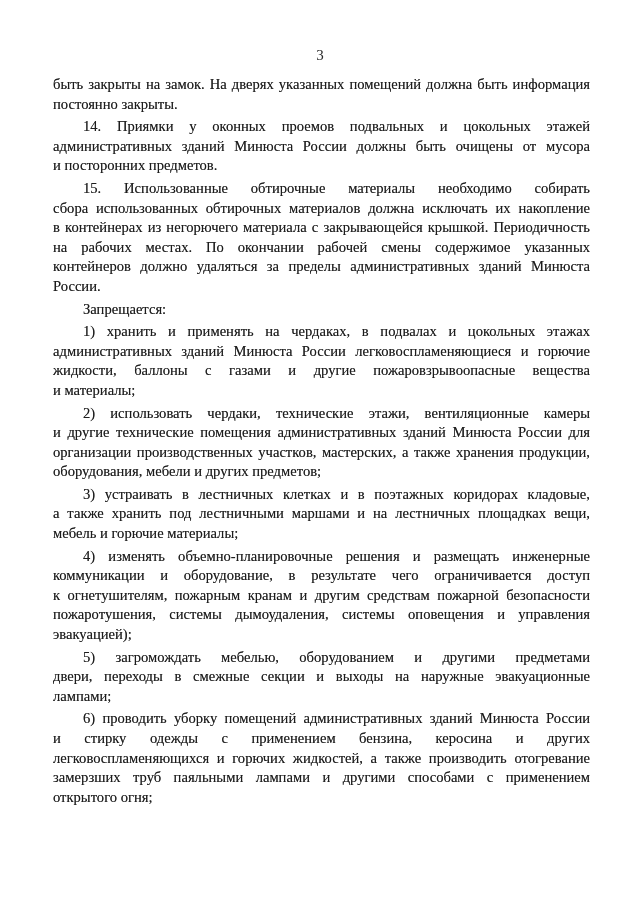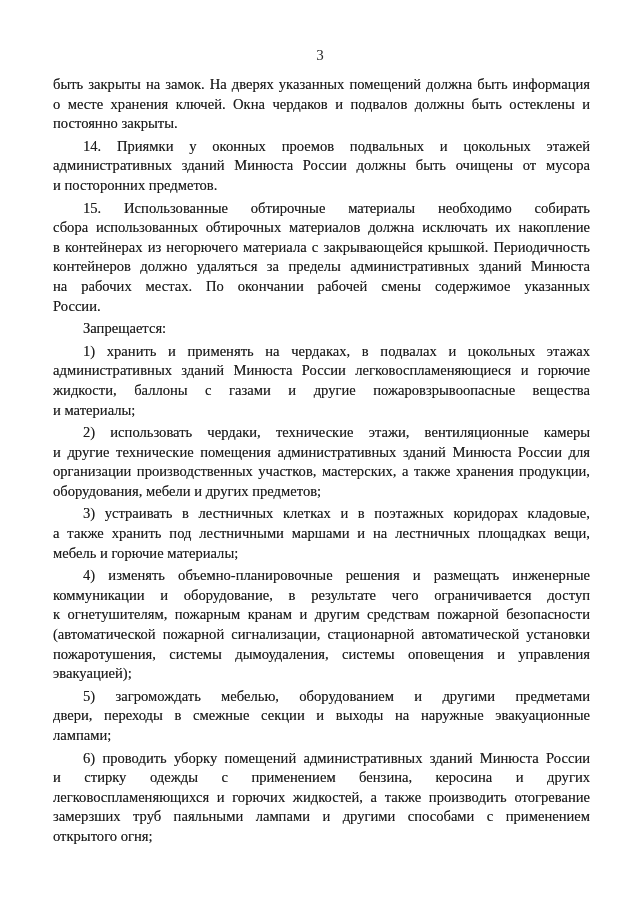--- a/index.html
+++ b/index.html
@@ -43,36 +43,35 @@
 <body>
 
 <div class="page">
 
   <div class="page-number">3</div>
 
   <div class="content">
 
     <p class="para">
       <span class="line">быть закрыты на замок. На дверях указанных помещений должна быть информация</span>
-      <span class="line">о месте хранения ключей. Окна чердаков и подвалов должны быть остеклены и</span>
       <span class="line ln-last">постоянно закрыты.</span>
     </p>
 
     <p class="para">
       <span class="line ln-first">14. Приямки у оконных проемов подвальных и цокольных этажей</span>
       <span class="line">административных зданий Минюста России должны быть очищены от мусора</span>
       <span class="line ln-last">и посторонних предметов.</span>
     </p>
 
     <p class="para">
       <span class="line ln-first">15. Использованные обтирочные материалы необходимо собирать</span>
       <span class="line">сбора использованных обтирочных материалов должна исключать их накопление</span>
       <span class="line">в контейнерах из негорючего материала с закрывающейся крышкой. Периодичность</span>
+      <span class="line">на рабочих местах. По окончании рабочей смены содержимое указанных</span>
       <span class="line">контейнеров должно удаляться за пределы административных зданий Минюста</span>
-      <span class="line">на рабочих местах. По окончании рабочей смены содержимое указанных</span>
       <span class="line ln-last">России.</span>
     </p>
 
     <p class="para">
       <span class="line ln-first ln-last">Запрещается:</span>
     </p>
 
     <p class="para">
       <span class="line ln-first">1) хранить и применять на чердаках, в подвалах и цокольных этажах</span>
       <span class="line">административных зданий Минюста России легковоспламеняющиеся и горючие</span>
@@ -90,21 +89,20 @@
     <p class="para">
       <span class="line ln-first">3) устраивать в лестничных клетках и в поэтажных коридорах кладовые,</span>
       <span class="line">а также хранить под лестничными маршами и на лестничных площадках вещи,</span>
       <span class="line ln-last">мебель и горючие материалы;</span>
     </p>
 
     <p class="para">
       <span class="line ln-first">4) изменять объемно-планировочные решения и размещать инженерные</span>
       <span class="line">коммуникации и оборудование, в результате чего ограничивается доступ</span>
       <span class="line">к огнетушителям, пожарным кранам и другим средствам пожарной безопасности</span>
-      <span class="line">(автоматической пожарной сигнализации, стационарной автоматической установки</span>
       <span class="line">пожаротушения, системы дымоудаления, системы оповещения и управления</span>
       <span class="line ln-last">эвакуацией);</span>
     </p>
 
     <p class="para">
       <span class="line ln-first">5) загромождать мебелью, оборудованием и другими предметами</span>
       <span class="line">двери, переходы в смежные секции и выходы на наружные эвакуационные</span>
       <span class="line ln-last">лампами;</span>
     </p>
 

